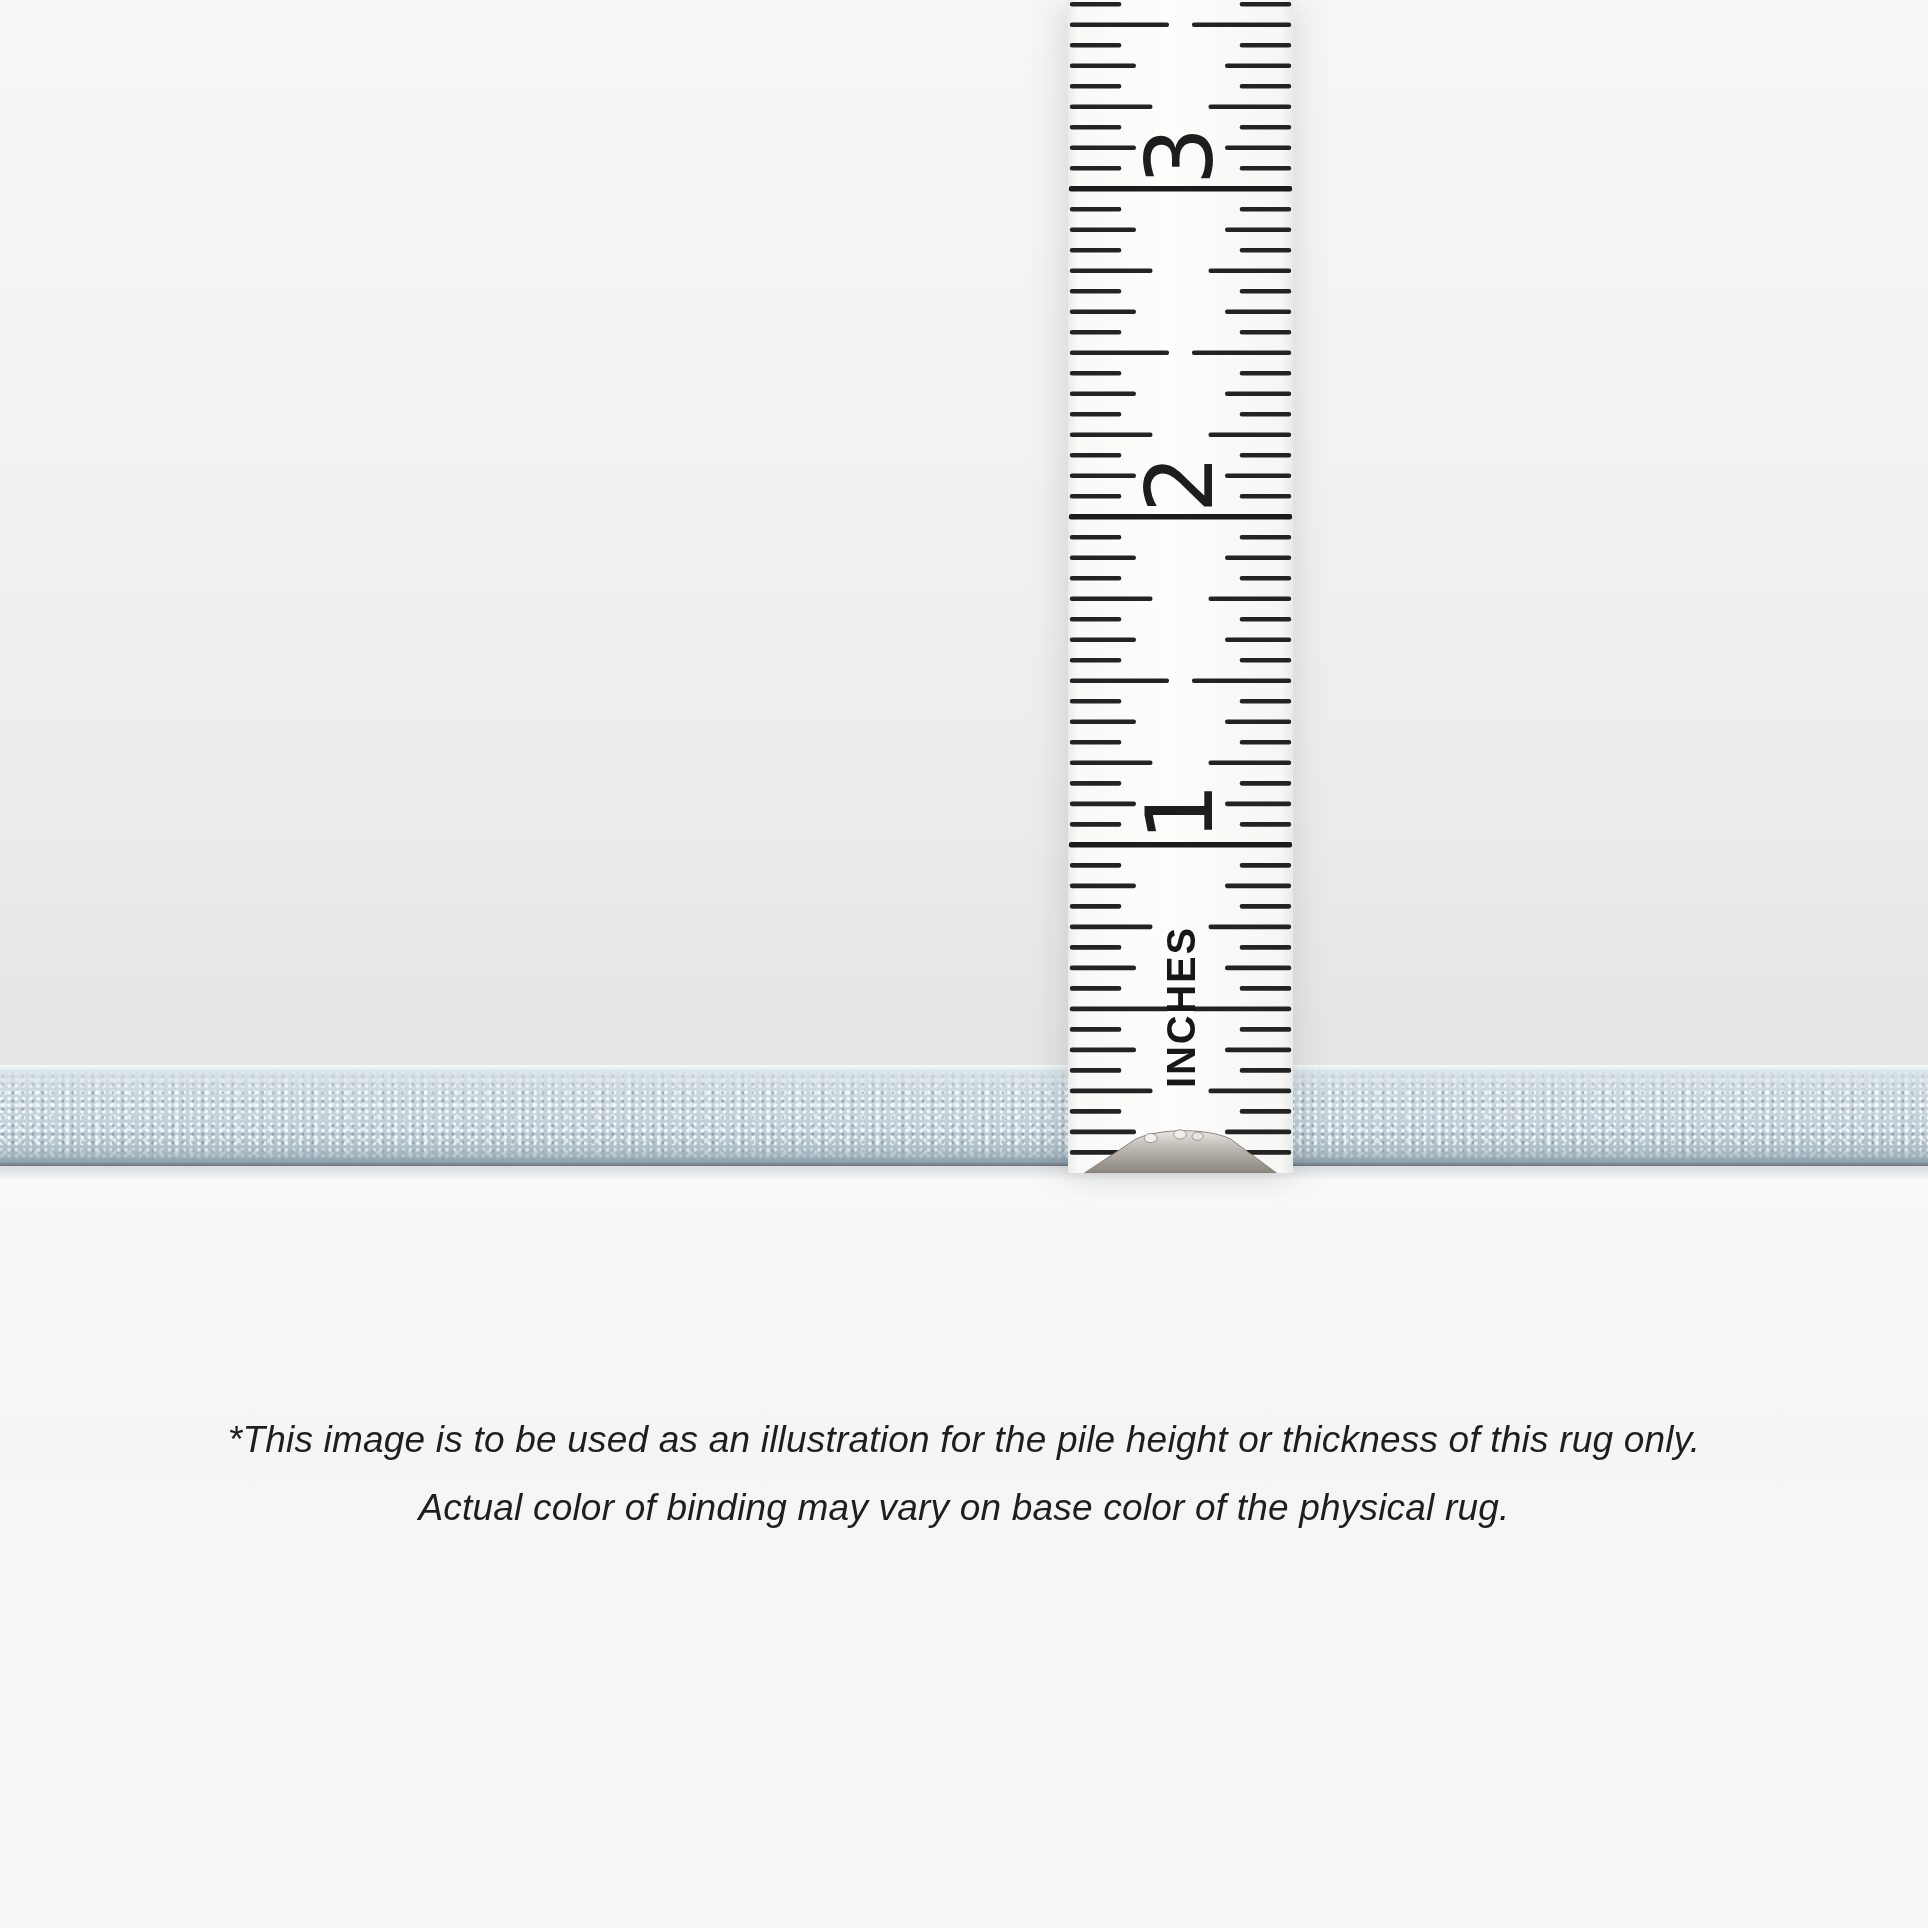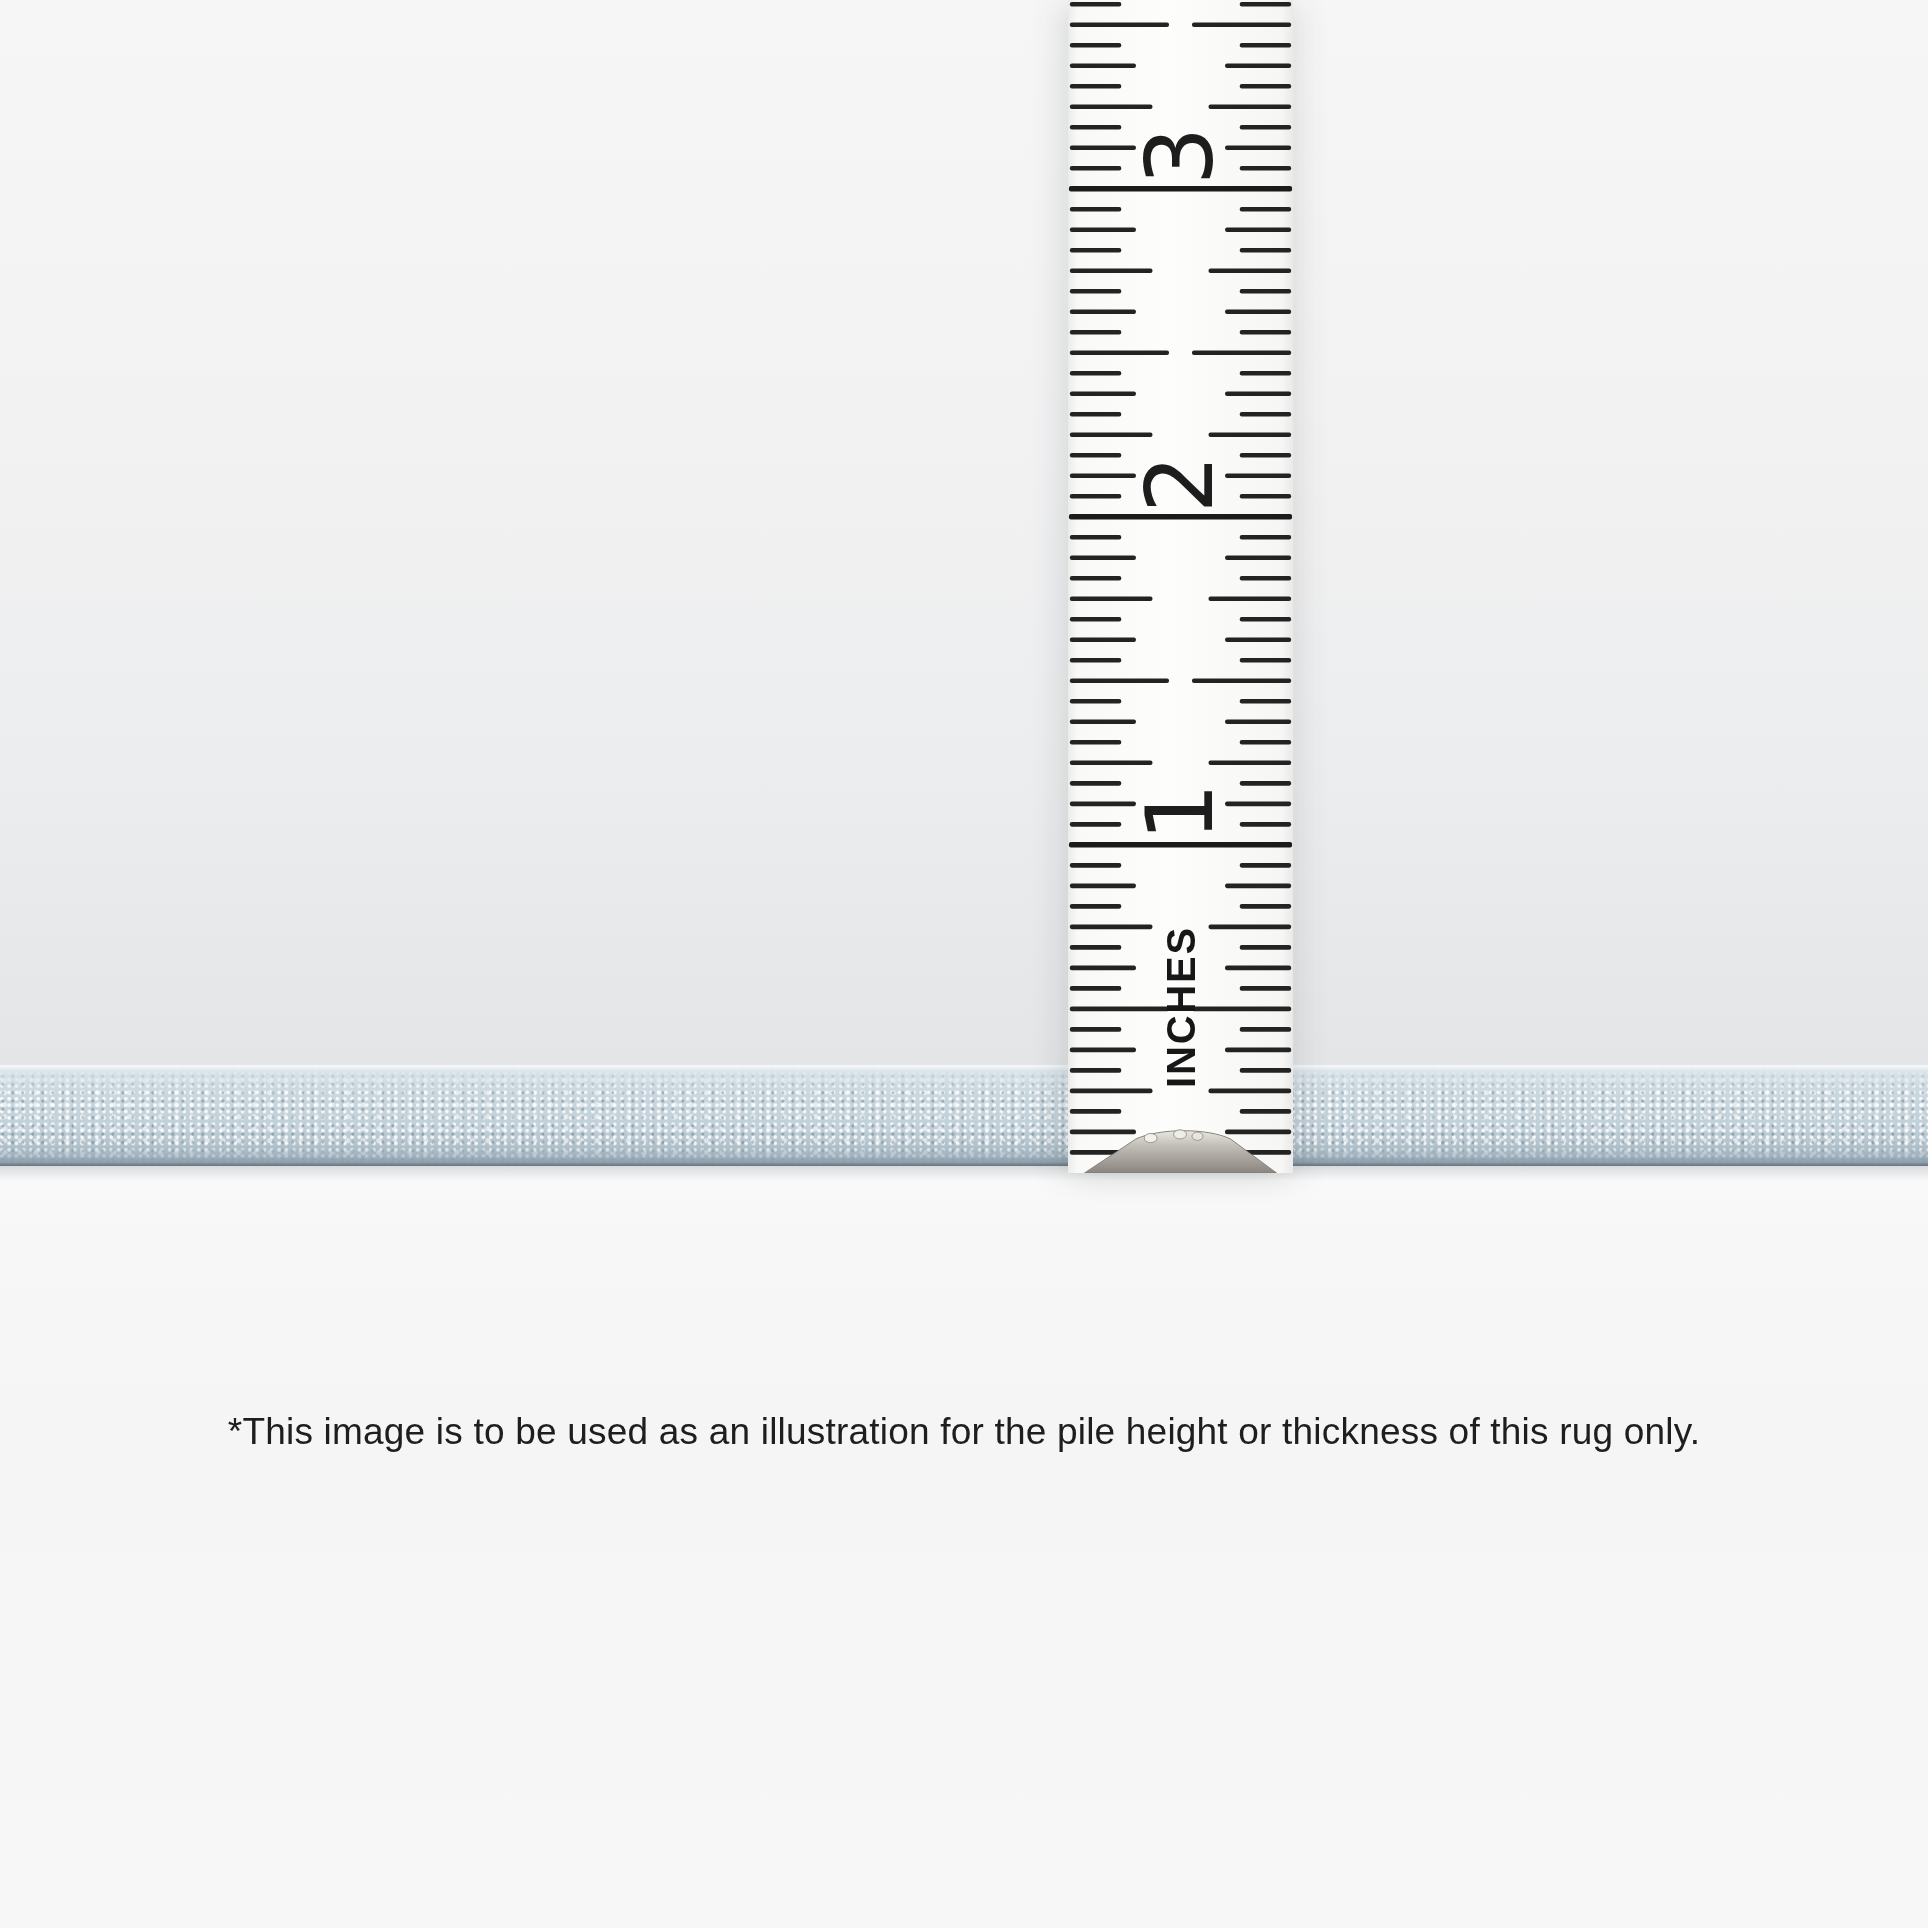--- a/index.html
+++ b/index.html
@@ -63,21 +63,21 @@
     white-space:nowrap;
   }
   .metal-cap{position:absolute;left:0;bottom:0;width:225px;height:46px;}
   
   .disclaimer{
     position:absolute;left:0;top:1398px;width:1928px;
     text-align:center;color:#1e1e1e;
     font-size:37px;line-height:52px;font-weight:400;
     letter-spacing:0.2px;
   }
-  .disclaimer p{margin:8px;}
+  .disclaimer p{margin:16px;font-style:italic;}
 </style>
 </head>
 <body>
 
 <div class="stage">
 
   <div class="wall"></div>
 
   <div class="floor">
     <div class="rug-contact-shadow"></div>
@@ -220,16 +220,17 @@
       </defs>
       <path d="M 18 50 L 74 13 C 100 1 152 1 177 13 L 227 50 Z" fill="url(#metalGrad)" stroke="#7e7a73" stroke-width="1"></path>
       <ellipse cx="90" cy="12" rx="7" ry="5" fill="#f1f0ed" stroke="#938f88" stroke-width="1"></ellipse>
       <ellipse cx="122" cy="8" rx="7" ry="5" fill="#eeede9" stroke="#938f88" stroke-width="1"></ellipse>
       <ellipse cx="141" cy="10" rx="6" ry="4.5" fill="#e7e5e1" stroke="#938f88" stroke-width="1"></ellipse>
     </svg>
   </div>
 
   <div class="disclaimer">
     <p>*This image is to be used as an illustration for the pile height or thickness of this rug only.</p>
+    <p>Actual color of binding may vary on base color of the physical rug.</p>
   </div>
 
 </div>
 
 
 </body></html>

